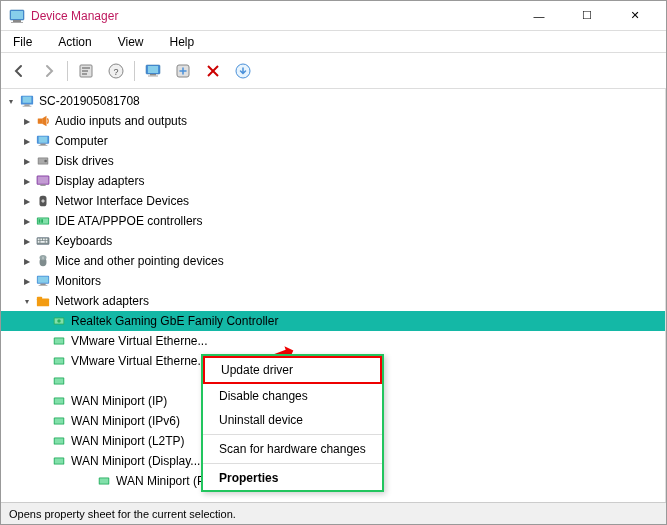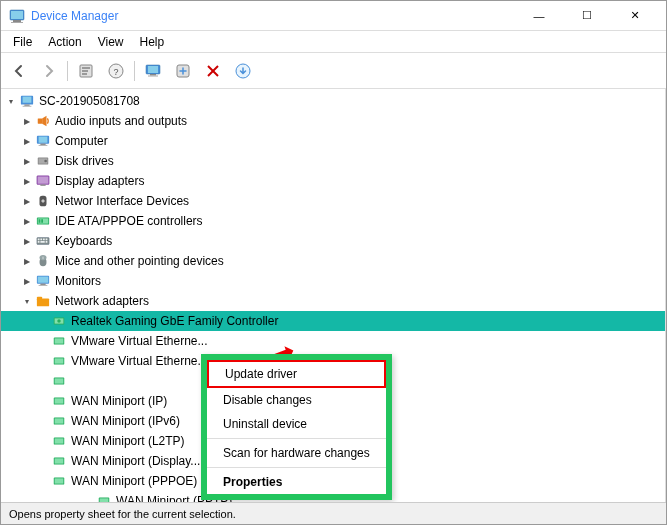--- a/index.html
+++ b/index.html
@@ -32,21 +32,21 @@
       display: flex;
       align-items: center;
       gap: 6px;
     }
     .title-icon {
       width: 16px;
       height: 16px;
     }
     .title-text {
       font-size: 12px;
-      color: #3b82f6;
+      color: #be185d;
     }
     .title-controls {
       display: flex;
       gap: 2px;
     }
     .title-btn {
       width: 46px;
       height: 30px;
       border: none;
       background: transparent;
@@ -56,20 +56,21 @@
       justify-content: center;
       font-size: 11px;
     }
     .menu-bar {
       height: 22px;
       display: flex;
       align-items: center;
       padding: 0 4px;
       border-bottom: 1px solid #ddd;
       background: #fff;
+      gap: 10px;
     }
     .menu-item {
       padding: 2px 8px;
       cursor: pointer;
       font-size: 12px;
     }
     .toolbar {
       height: 36px;
       background: #fff;
       border-bottom: 1px solid #ddd;
@@ -140,21 +141,21 @@
       align-items: center;
       justify-content: center;
     }
     .item-label {
       font-size: 12px;
     }
     
     .context-menu {
       position: absolute;
       background: #fff;
-      border: 6px solid #22c55e;
+      border: 2px solid #22c55e;
       box-shadow: 2px 2px 6px rgba(0,0,0,0.2);
       z-index: 100;
       min-width: 180px;
       left: 200px;
       top: 265px;
     }
     .ctx-item {
       padding: 5px 16px;
       cursor: pointer;
       font-size: 12px;
@@ -503,30 +504,20 @@
         <span class="expand-btn" style="visibility:hidden;">▶</span>
         <span class="item-icon">
           <svg width="14" height="14" viewBox="0 0 16 16">
             <rect x="2" y="4" width="12" height="8" rx="1" fill="#27ae60"></rect>
             <rect x="3" y="5" width="10" height="6" fill="#82e0aa"></rect>
           </svg>
         </span>
         <span class="item-label">WAN Miniport (Display...</span>
       </div>
 
-      <div class="tree-item" style="padding-left:34px;">
-        <span class="expand-btn" style="visibility:hidden;">▶</span>
-        <span class="item-icon">
-          <svg width="14" height="14" viewBox="0 0 16 16">
-            <rect x="2" y="4" width="12" height="8" rx="1" fill="#27ae60"></rect>
-            <rect x="3" y="5" width="10" height="6" fill="#82e0aa"></rect>
-          </svg>
-        </span>
-        <span class="item-label">WAN Miniport (PPPOE)</span>
-      </div>
 
       <div class="tree-item" style="padding-left:34px;margin-left:45px;">
         <span class="expand-btn" style="visibility:hidden;">▶</span>
         <span class="item-icon">
           <svg width="14" height="14" viewBox="0 0 16 16">
             <rect x="2" y="4" width="12" height="8" rx="1" fill="#27ae60"></rect>
             <rect x="3" y="5" width="10" height="6" fill="#82e0aa"></rect>
           </svg>
         </span>
         <span class="item-label">WAN Miniport (PPTP)</span>

